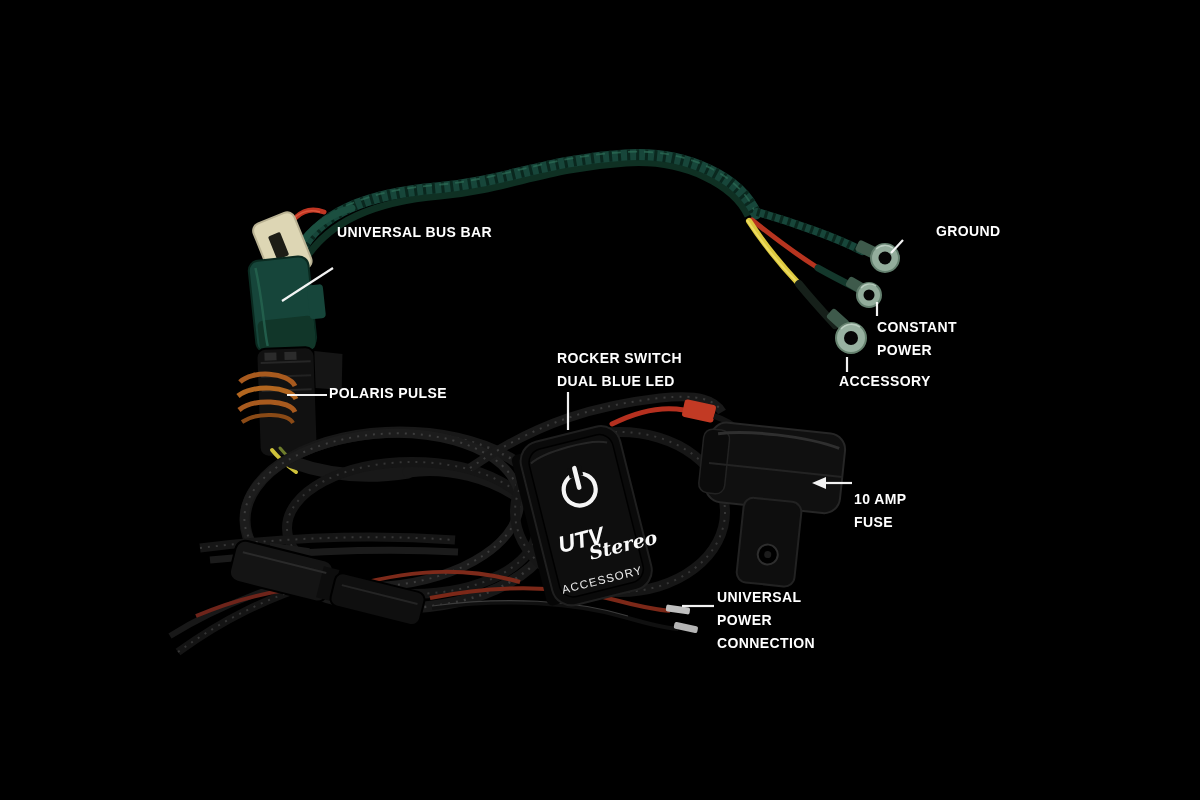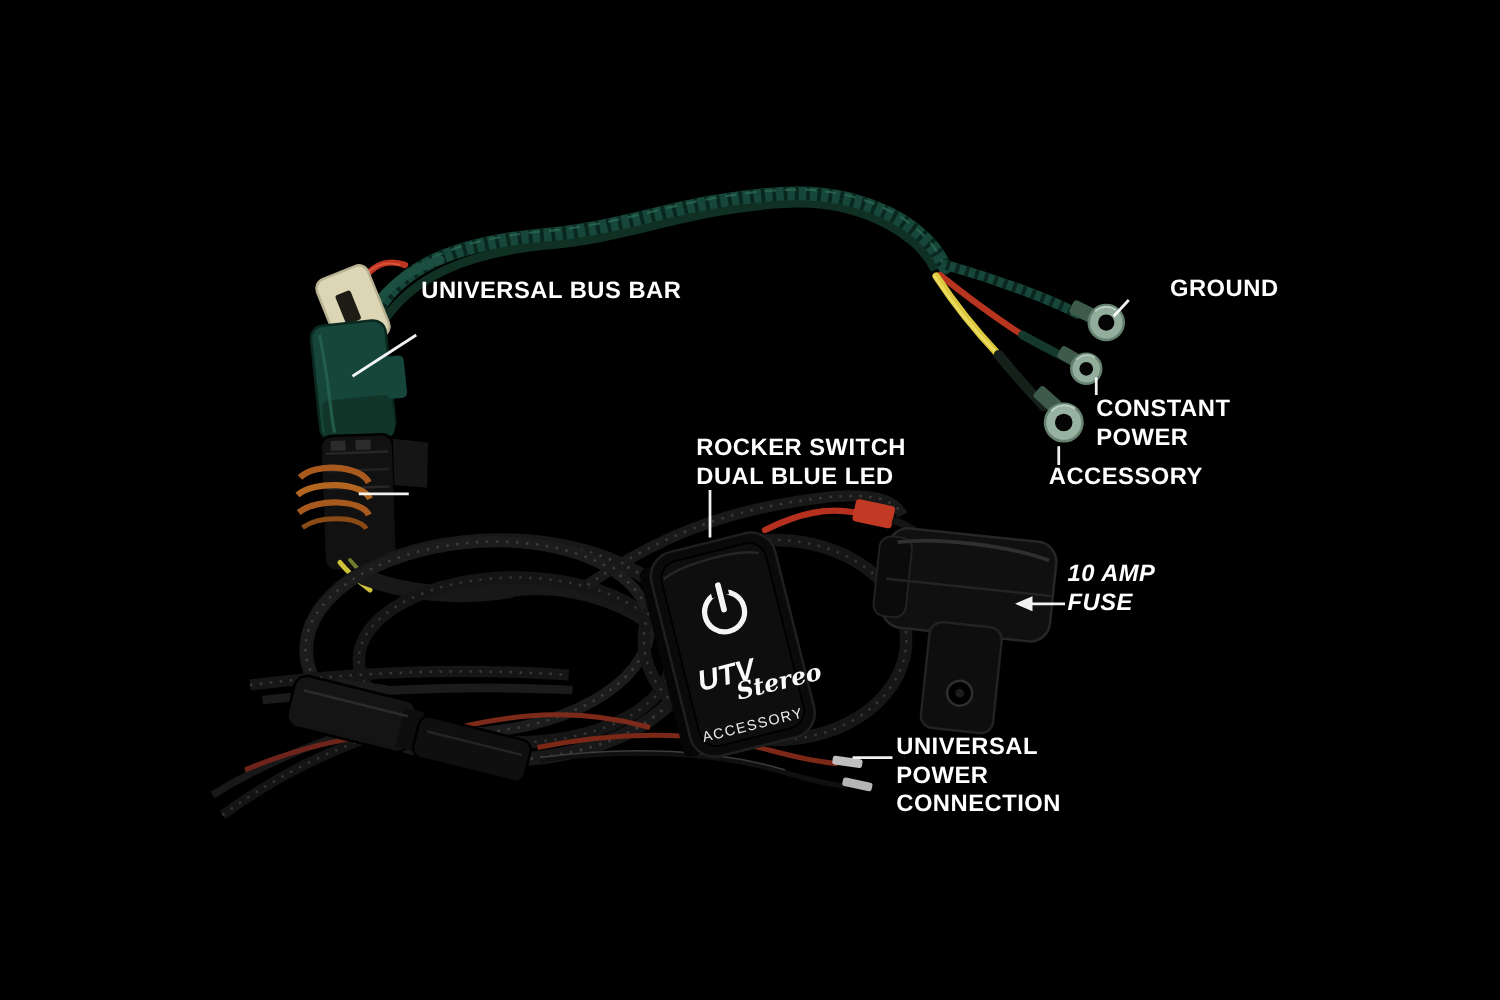--- a/index.html
+++ b/index.html
@@ -2,21 +2,21 @@
 <html><head>
 <meta charset="utf-8">
 <style>
   html,body{margin:0;padding:0;background:#000;}
   #stage{
     position:relative;width:1200px;height:800px;background:#000;overflow:hidden;
     font-family:"Liberation Sans", sans-serif;
   }
   #art{position:absolute;left:0;top:0;}
   .callout{
-    position:absolute;color:#fff;font-weight:700;font-size:19px;line-height:23px;
+    position:absolute;color:#fff;font-weight:700;font-size:14px;line-height:23px;
     letter-spacing:.4px;white-space:nowrap;text-transform:uppercase;
     font-family:"Liberation Sans",sans-serif;
   }
   .callout span{display:block;}
 </style>
 </head>
 <body>
 
 <div id="stage">
 
@@ -202,23 +202,24 @@
 <div class="callout" style="left:839px;top:370px;">
   <span>ACCESSORY</span>
 </div>
 
 <div class="callout" style="left:557px;top:347px;">
   <span>ROCKER SWITCH</span>
   <span>DUAL BLUE LED</span>
 </div>
 
 <div class="callout" style="left:329px;top:382px;">
-</div>
-
-<div class="callout" style="left:854px;top:448px;font-style:italic;">
+  <span>POLARIS PULSE</span>
+</div>
+
+<div class="callout" style="left:854px;top:488px;">
   <span>10 AMP</span>
   <span>FUSE</span>
 </div>
 
 <div class="callout" style="left:717px;top:586px;">
   <span>UNIVERSAL</span>
   <span>POWER</span>
   <span>CONNECTION</span>
 </div>
 

